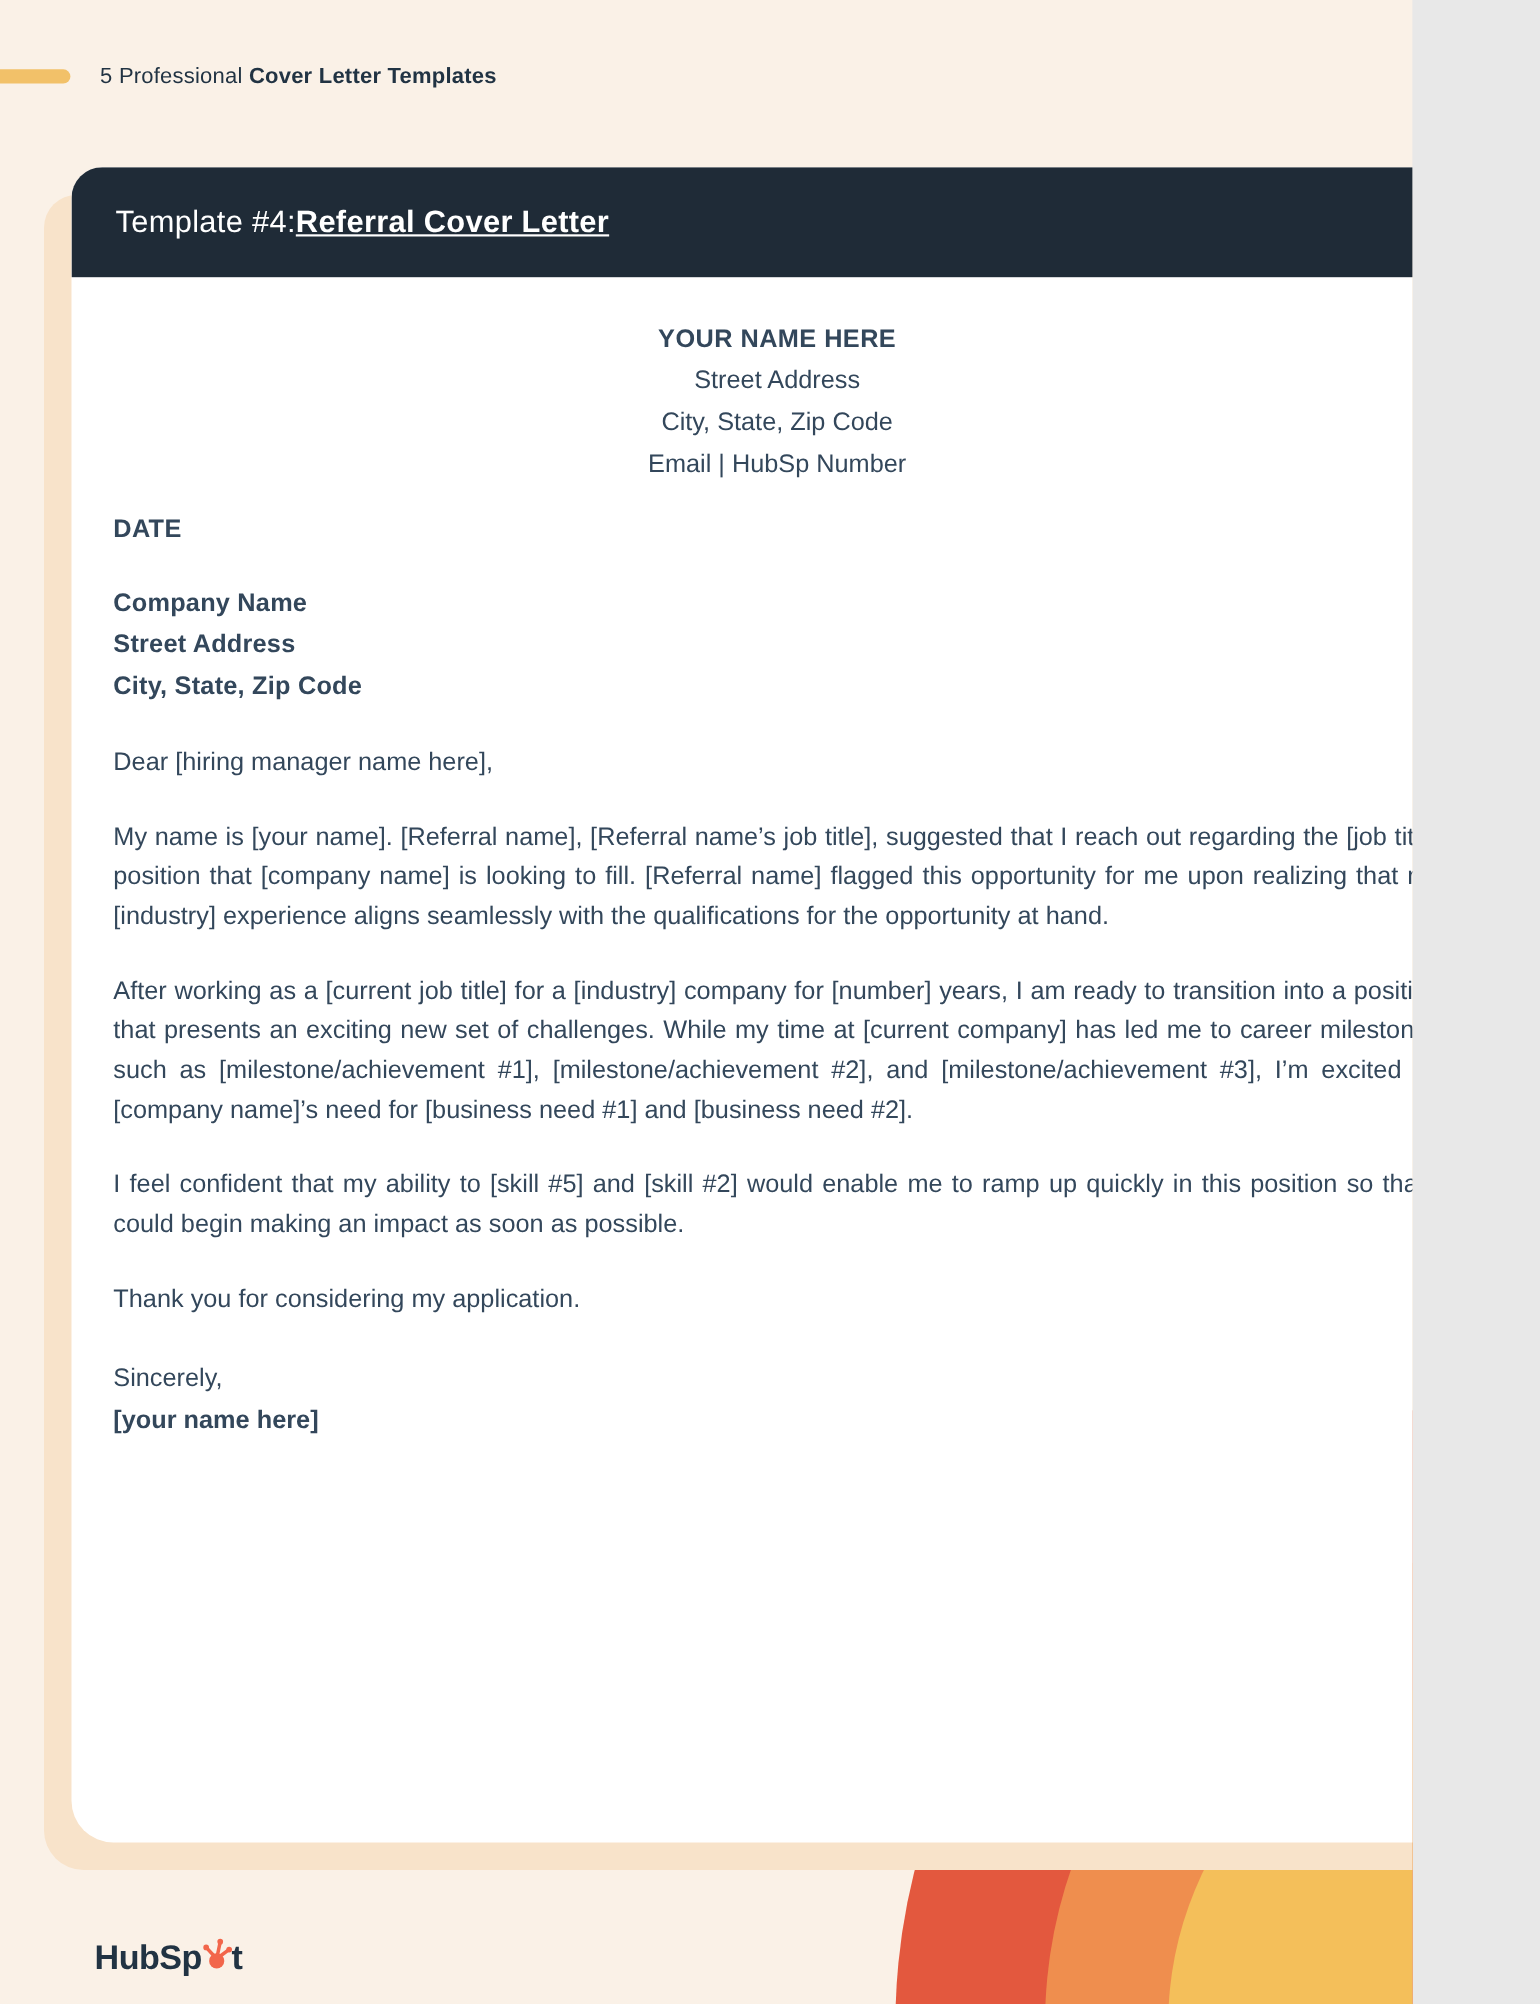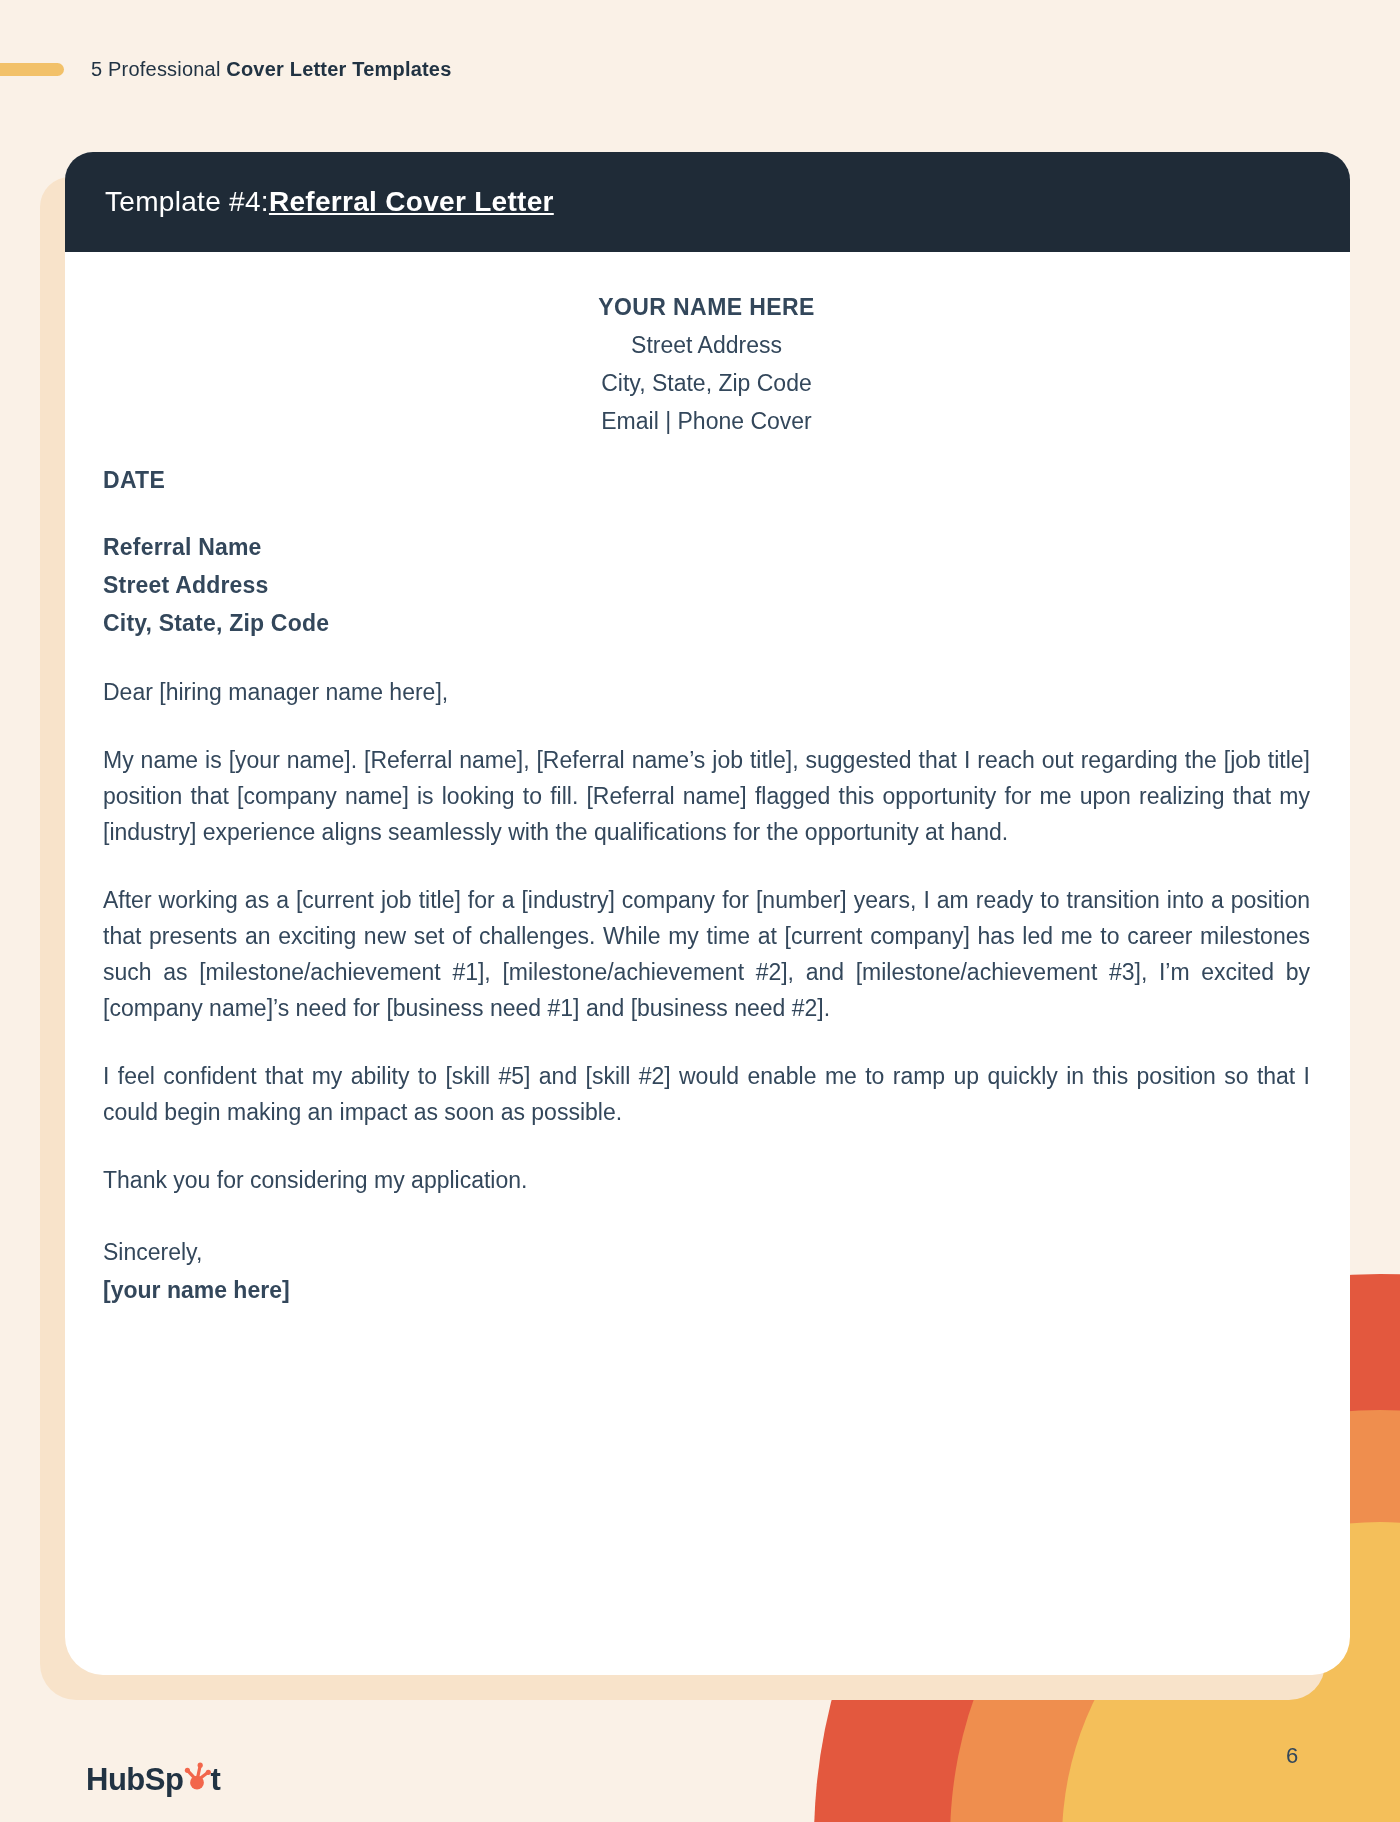--- a/index.html
+++ b/index.html
@@ -1,19 +1,19 @@
 <!DOCTYPE html>
 <html><head>
 <meta charset="utf-8">
 <style>
   * { margin: 0; padding: 0; box-sizing: border-box; }
   html, body { background: #e8e8e8; }
   .page {
     position: relative;
-    width: 1400px;
+    width: 1284px;
     height: 1822px;
     background: #FAF1E7;
     overflow: hidden;
     font-family: "Liberation Sans", "DejaVu Sans", sans-serif;
     color: #33475B;
   }
 
   
   .eyebrow-dash {
     position: absolute;
@@ -124,27 +124,27 @@
         <span>Template #4: </span>
         <span class="bold">Referral Cover Letter</span>
       </div>
 
     <div class="letter">
 
       <div class="sender-block">
         <div class="sender-line-name">YOUR NAME HERE</div>
         <div>Street Address</div>
         <div>City, State, Zip Code</div>
-        <div>Email | Phone Cover</div>
+        <div>Email | HubSp Number</div>
       </div>
 
       <div class="date-line">DATE</div>
 
       <div class="recipient-block">
-        <div>Referral Name</div>
+        <div>Company Name</div>
         <div>Street Address</div>
         <div>City, State, Zip Code</div>
       </div>
 
       <div class="salutation">Dear [hiring manager name here],</div>
 
       <p class="para">My name is [your name]. [Referral name], [Referral name’s job title], suggested that I reach out regarding the [job title] position that [company name] is looking to fill. [Referral name] flagged this opportunity for me upon realizing that my [industry] experience aligns seamlessly with the qualifications for the opportunity at hand.</p>
       <p class="para">After working as a [current job title] for a [industry] company for [number] years, I am ready to transition into a position that presents an exciting new set of challenges. While my time at [current company] has led me to career milestones such as [milestone/achievement #1], [milestone/achievement #2], and [milestone/achievement #3], I’m excited by [company name]’s need for [business need #1] and [business need #2].</p>
       <p class="para">I feel confident that my ability to [skill #5] and [skill #2] would enable me to ramp up quickly in this position so that I could begin making an impact as soon as possible.</p>
       <p class="para">Thank you for considering my application.</p>

